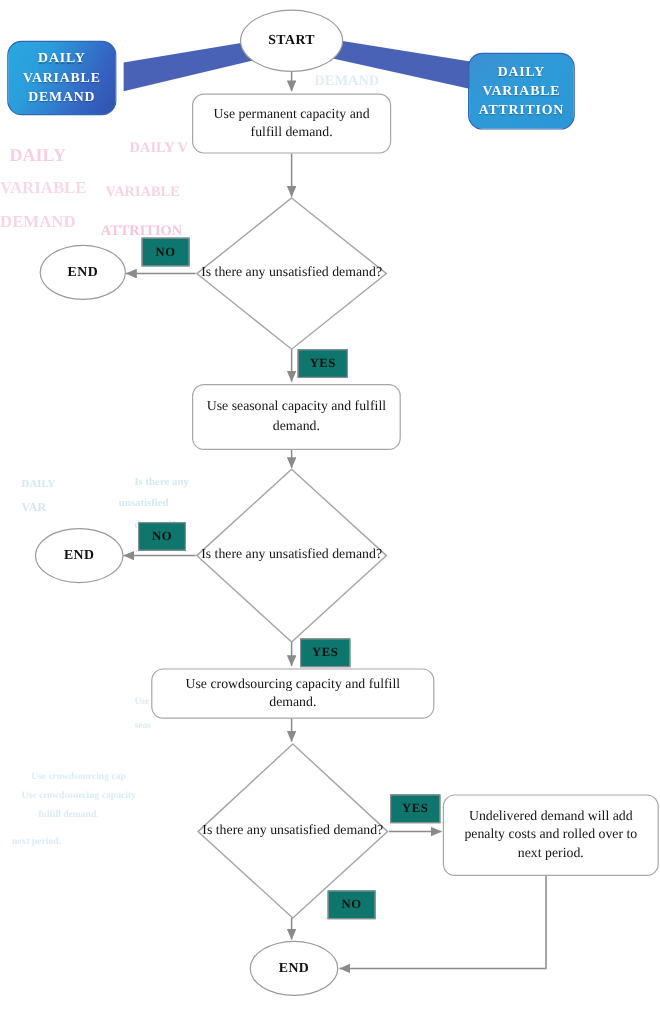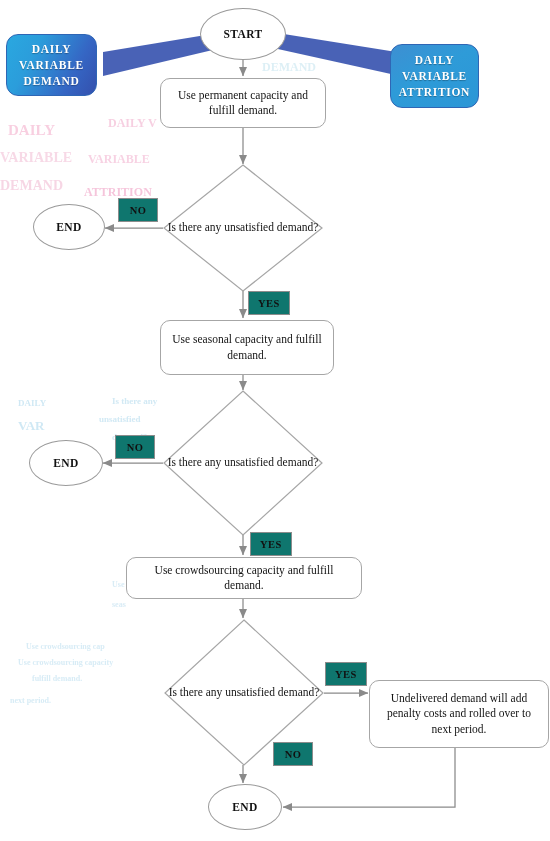--- a/index.html
+++ b/index.html
@@ -67,21 +67,21 @@
 
   <div id="ghosts">
       <div class="ghost" style="left: 8px; top: 122px; font-size: 15px; color: rgb(243, 168, 200); opacity: 0.55;">DAILY</div>
       <div class="ghost" style="left: 0px; top: 150px; font-size: 14px; color: rgb(240, 180, 207); opacity: 0.5;">VARIABLE</div>
       <div class="ghost" style="left: 0px; top: 178px; font-size: 14px; color: rgb(239, 174, 203); opacity: 0.5;">DEMAND</div>
       <div class="ghost" style="left: 108px; top: 116px; font-size: 12px; color: rgb(240, 169, 201); opacity: 0.55;">DAILY V</div>
       <div class="ghost" style="left: 88px; top: 152px; font-size: 12px; color: rgb(242, 174, 205); opacity: 0.55;">VARIABLE</div>
       <div class="ghost" style="left: 84px; top: 185px; font-size: 12px; color: rgb(240, 159, 196); opacity: 0.6;">ATTRITION</div>
       <div class="ghost" style="left: 262px; top: 60px; font-size: 12px; color: rgb(207, 233, 242); opacity: 0.7;">DEMAND</div>
       <div class="ghost" style="left: 18px; top: 398px; font-size: 9px; color: rgb(188, 223, 240); opacity: 0.7;">DAILY</div>
-      <div class="ghost" style="left: 18px; top: 418px; font-size: 13px; color: rgb(188, 223, 240); opacity: 0.7;">VAR</div>
+      <div class="ghost" style="left: 18px; top: 418px; font-size: 10px; color: rgb(188, 223, 240); opacity: 0.7;">VAR</div>
       <div class="ghost" style="left: 112px; top: 396px; font-size: 9px; color: rgb(195, 226, 241); opacity: 0.75;">Is there any</div>
       <div class="ghost" style="left: 99px; top: 414px; font-size: 9px; color: rgb(195, 226, 241); opacity: 0.75;">unsatisfied</div>
       <div class="ghost" style="left: 112px; top: 432px; font-size: 9px; color: rgb(195, 226, 241); opacity: 0.75;">demand?</div>
       <div class="ghost" style="left: 112px; top: 580px; font-size: 8px; color: rgb(201, 228, 242); opacity: 0.7;">Use</div>
       <div class="ghost" style="left: 112px; top: 600px; font-size: 8px; color: rgb(201, 228, 242); opacity: 0.7;">seas</div>
       <div class="ghost" style="left: 10px; top: 642px; font-size: 8px; color: rgb(203, 230, 243); opacity: 0.75; margin-left: 16px;">Use crowdsourcing cap</div>
       <div class="ghost" style="left: 18px; top: 658px; font-size: 8px; color: rgb(203, 230, 243); opacity: 0.75;">Use crowdsourcing capacity</div>
       <div class="ghost" style="left: 32px; top: 674px; font-size: 8px; color: rgb(203, 230, 243); opacity: 0.75;">fulfill demand.</div>
       <div class="ghost" style="left: 10px; top: 696px; font-size: 8px; color: rgb(203, 230, 243); opacity: 0.75;">next period.</div>
     </div>
@@ -197,21 +197,21 @@
     <svg width="160" height="147" viewBox="0 0 160 147">
       <polygon points="80,1 159,74 80,146 1,74" fill="#ffffff" stroke="#a6a6a6" stroke-width="1.2"></polygon>
     </svg>
     <div class="dtext">Is there any unsatisfied demand?</div>
   </div>
 
   <div class="node labelbox" style="left:325px;top:662px;width:42px;height:24px;">
     <span>YES</span>
   </div>
 
-  <div class="node process" style="left:369px;top:680px;width:180px;height:68px;">
+  <div class="node process" style="left:369px;top:662px;width:180px;height:68px;">
     <span>Undelivered demand will add penalty costs and rolled over to next period.</span>
   </div>
 
   <div class="node labelbox" style="left:273px;top:742px;width:40px;height:24px;">
     <span>NO</span>
   </div>
 
   <div class="node terminator" style="left:208px;top:784px;width:74px;height:46px;">
     <span>END</span>
   </div>

